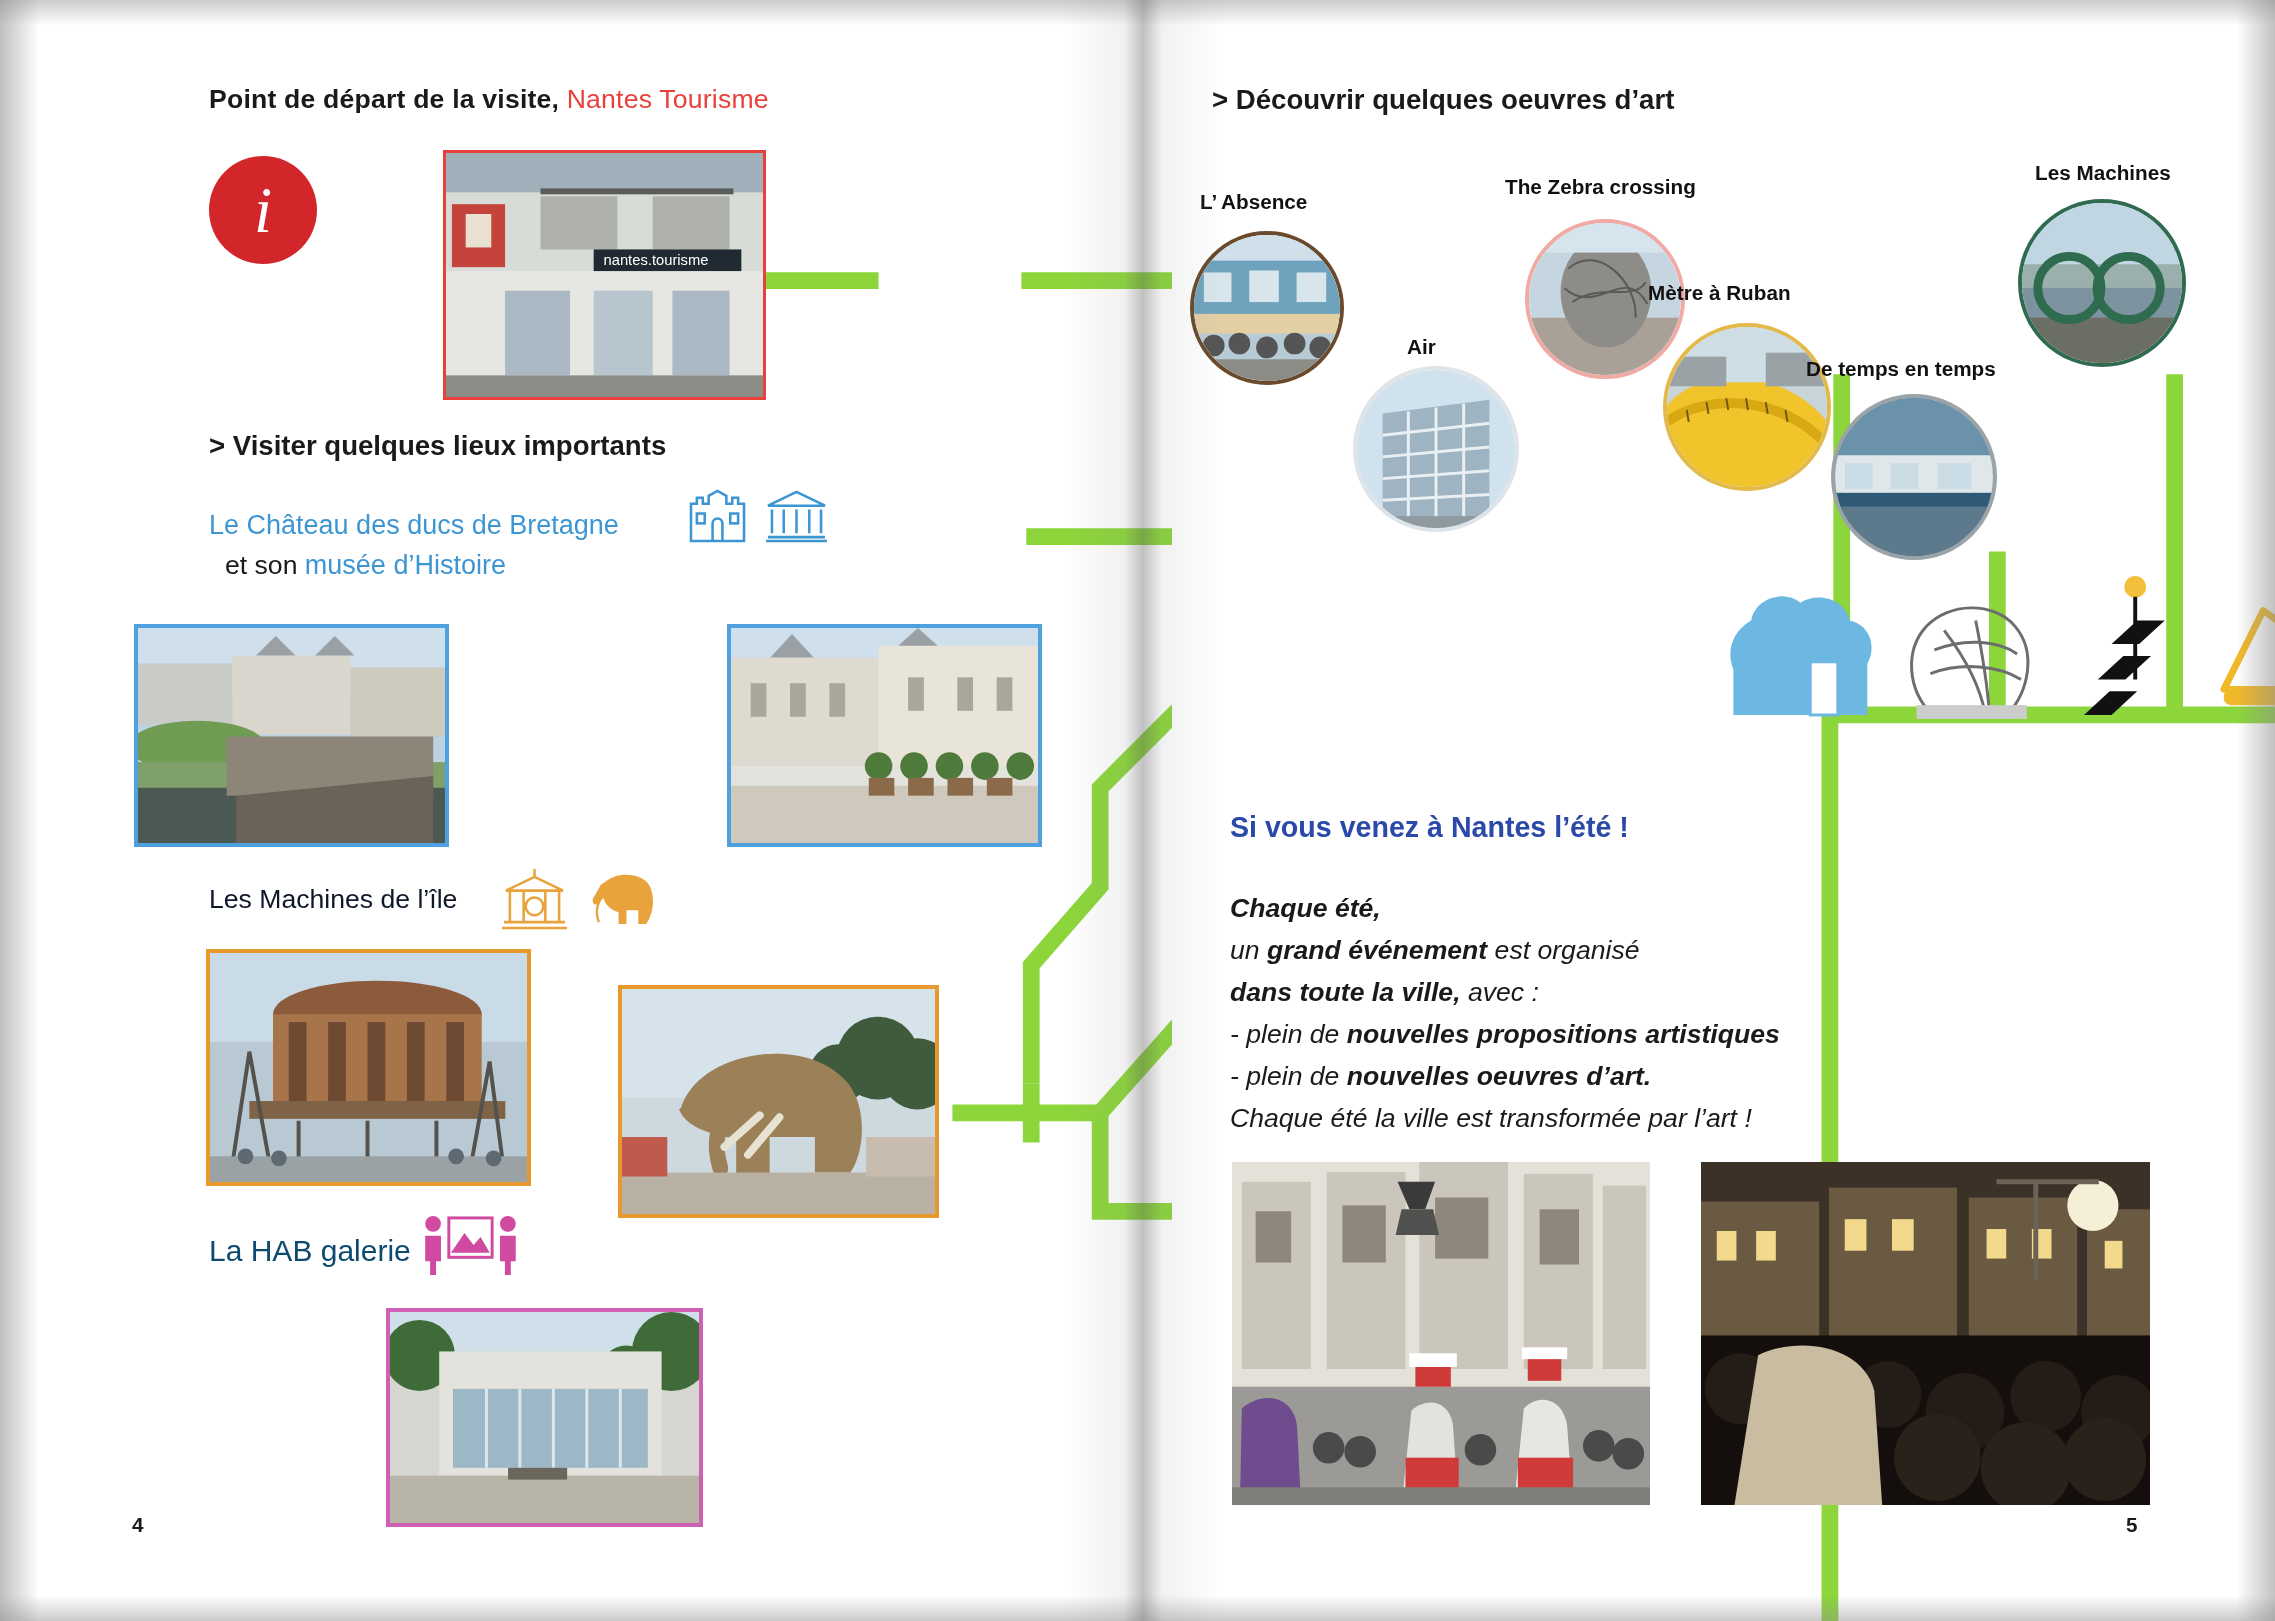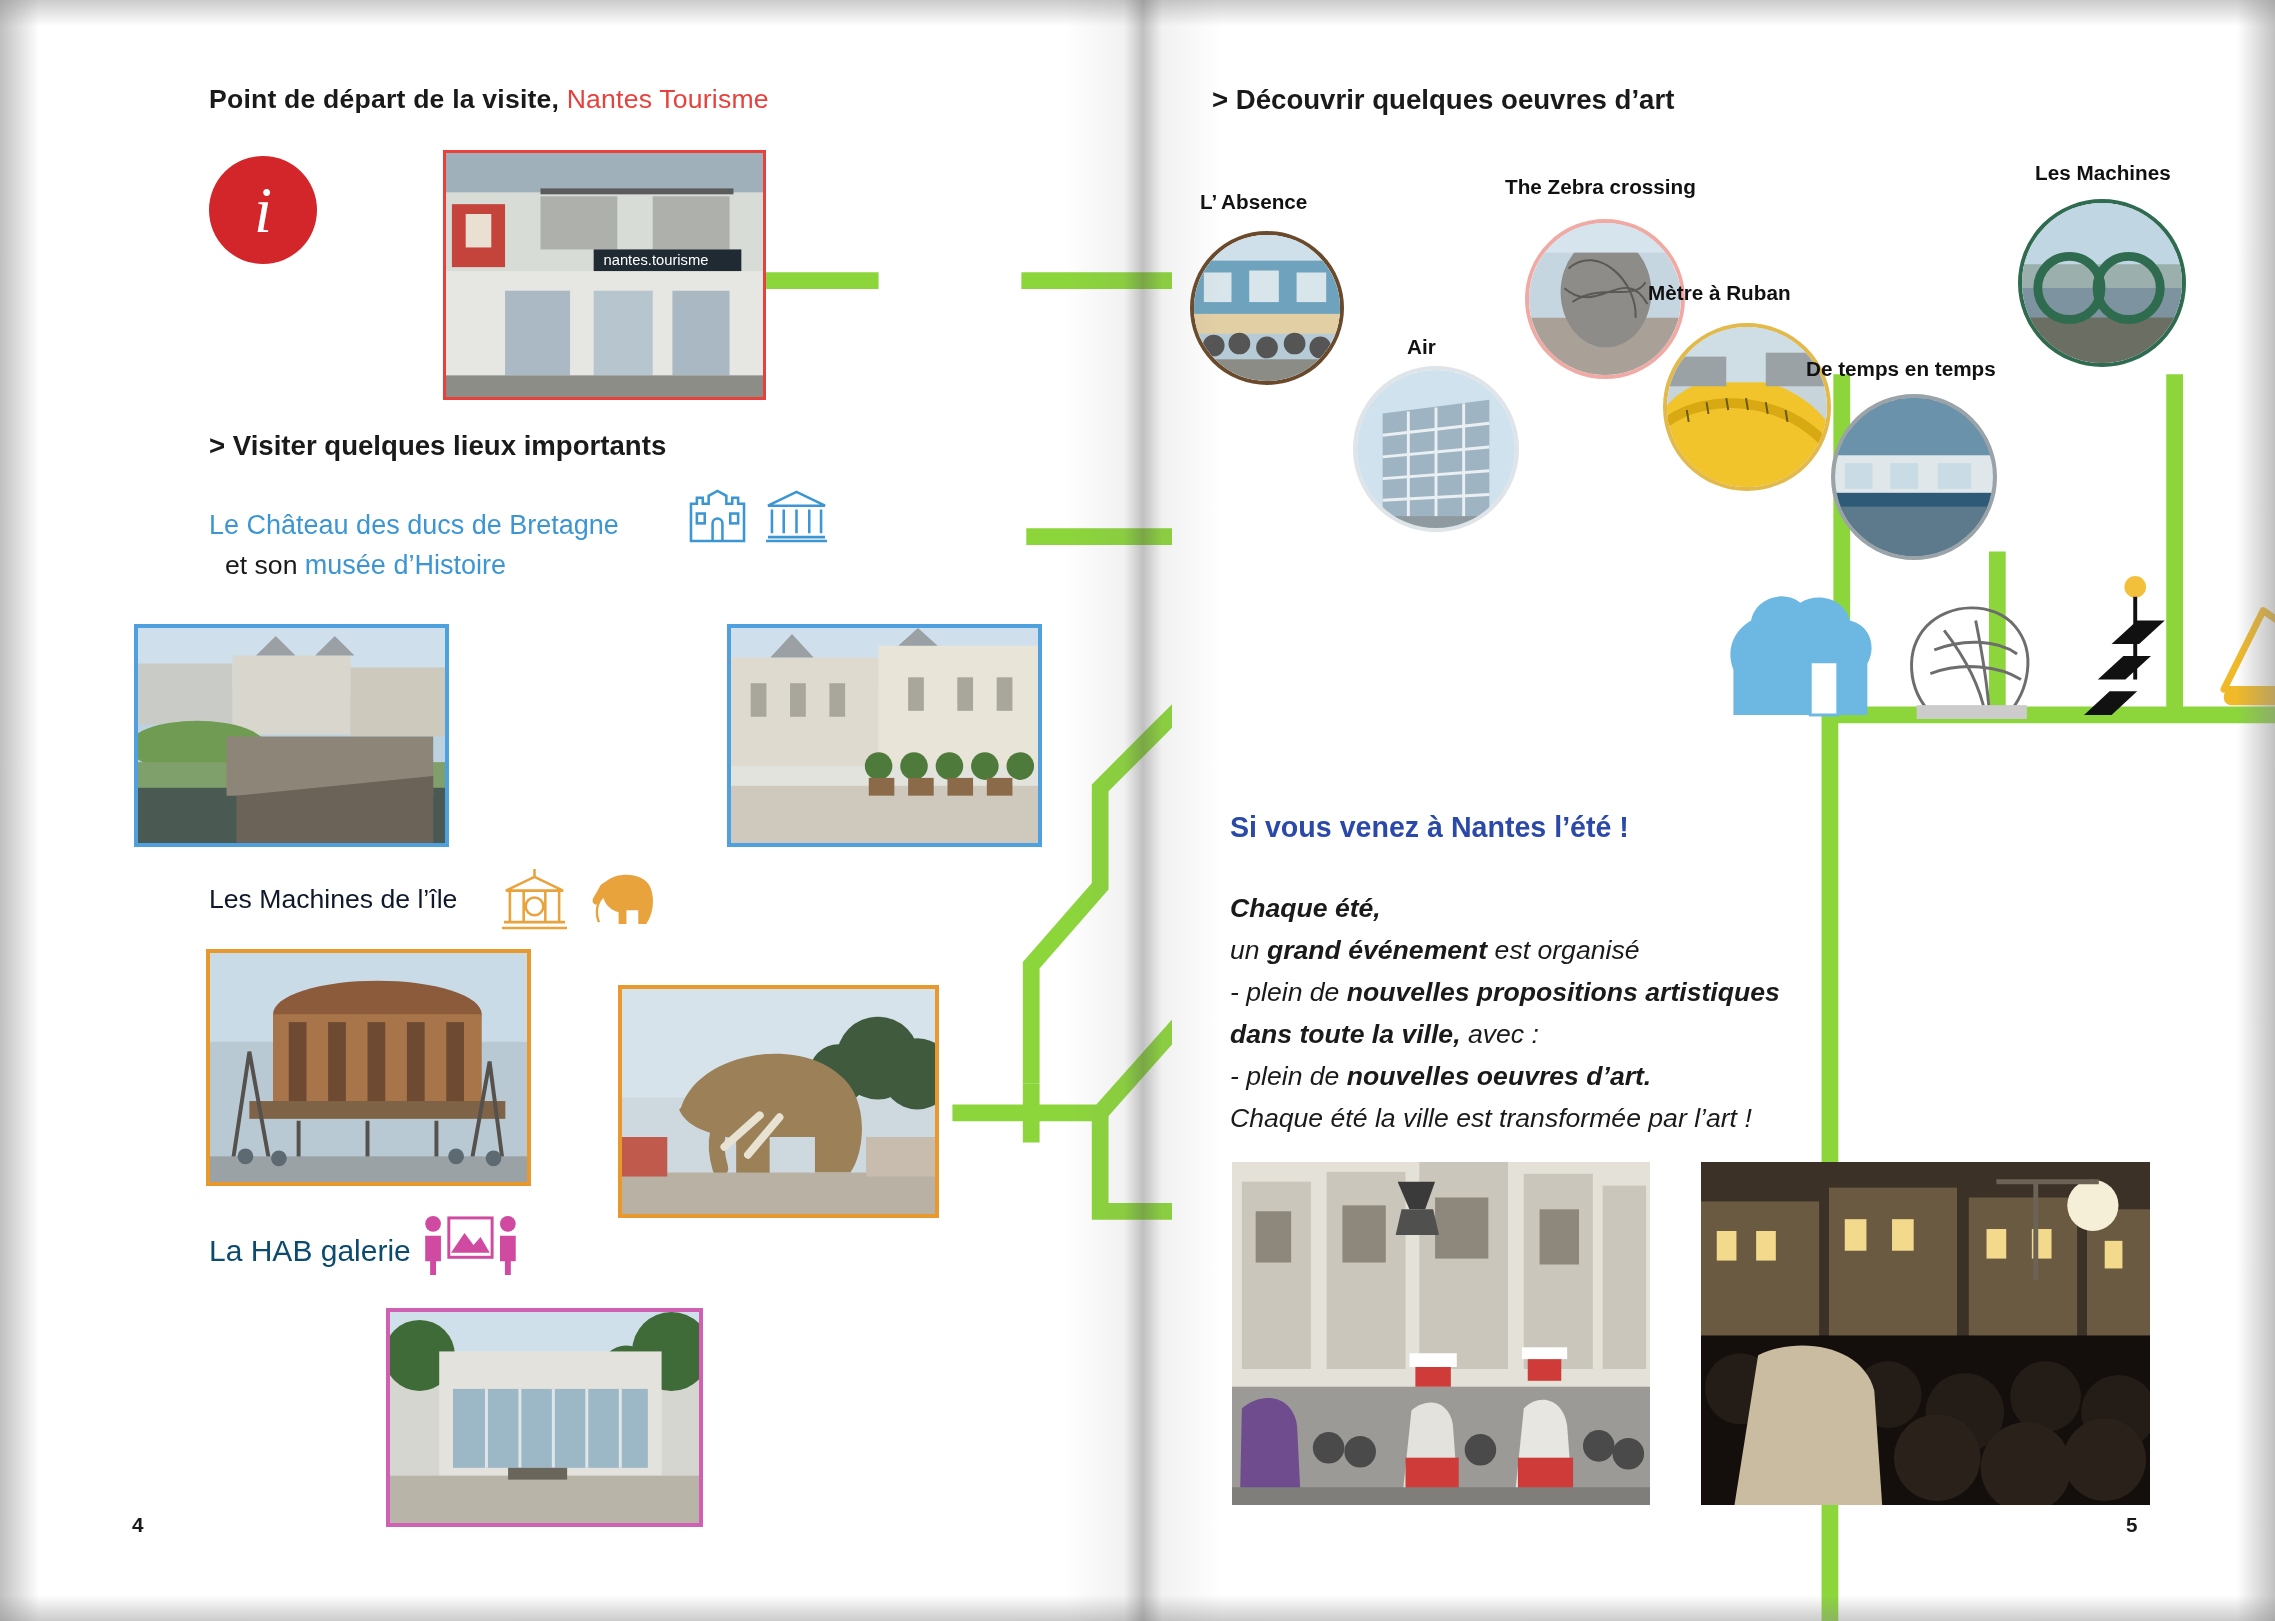--- a/index.html
+++ b/index.html
@@ -474,22 +474,22 @@
         <circle cx="952" cy="700" r="38" stroke="#2f7d4f"></circle>
       </g>
       <path d="M952,716 L952,736" stroke="#cf3b38" stroke-width="5"></path>
     </svg>
 
     <div class="r-head" style="left:89px;top:811px;">Si vous venez à Nantes l’été !</div>
 
     <div class="r-body" style="left:89px;top:887px;width:690px;font-style:italic;">
       <div><b>Chaque été,</b></div>
       <div><span>un </span><b>grand événement</b><span> est organisé</span></div>
+      <div><b>dans toute la ville,</b><span> avec :</span></div>
       <div><span>- plein de </span><b>nouvelles propositions artistiques</b></div>
-      <div><b>dans toute la ville,</b><span> avec :</span></div>
       <div><span>- plein de </span><b>nouvelles oeuvres d’art.</b></div>
       <div><span>Chaque été la ville est transformée par l’art !</span></div>
     </div>
 
     <div class="photo b-none" style="left:91px;top:1162px;width:418px;height:343px;">
       <svg width="100%" height="100%" viewBox="0 0 424 348" preserveAspectRatio="none">
         <rect width="424" height="348" fill="#d9d6cf"></rect>
         <rect x="0" y="0" width="424" height="230" fill="#e4e1d8"></rect>
         <g fill="#cbc6bb">
           <rect x="10" y="20" width="70" height="190"></rect>

